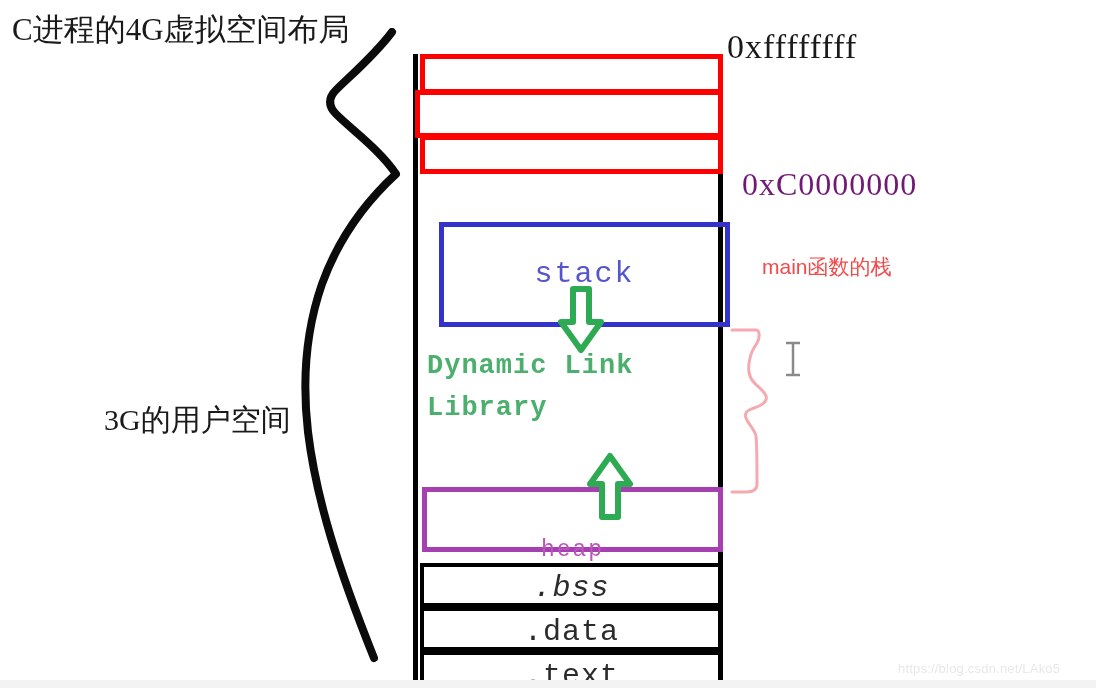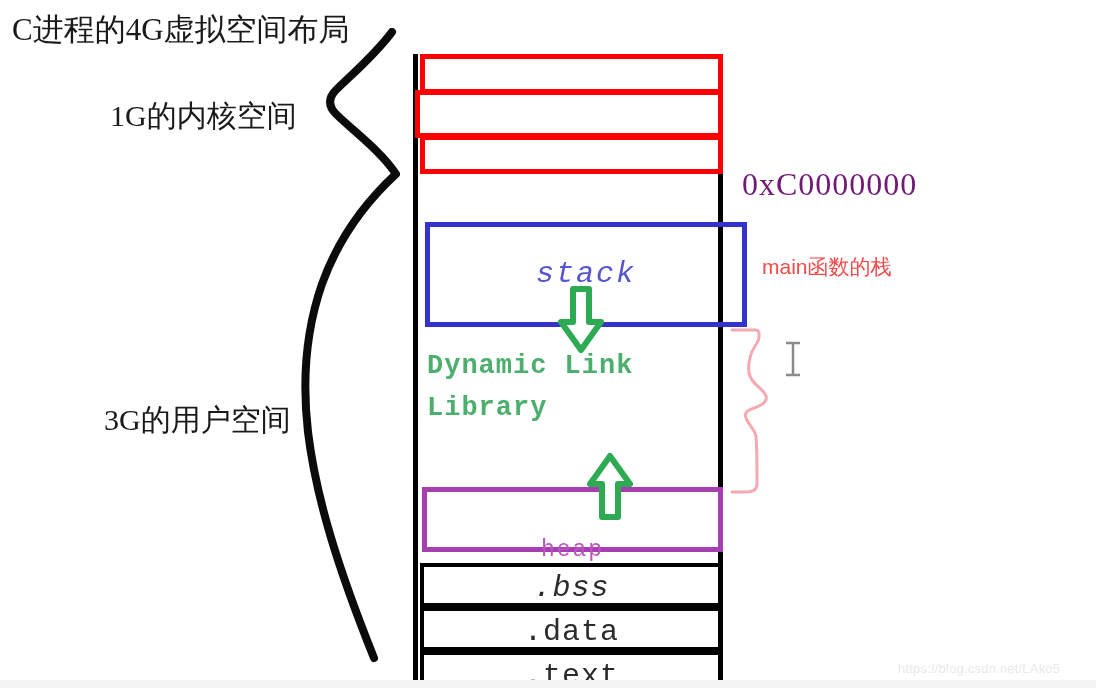--- a/index.html
+++ b/index.html
@@ -66,23 +66,22 @@
   }
 
   
   .red-box { border: 5px solid #ff0000; }
   #kbox1 { left: 7px; top: 4px;   width: 303px; height: 40px; }
   #kbox2 { left: 2px; top: 40px;  width: 308px; height: 48px; }
   #kbox3 { left: 7px; top: 85px;  width: 303px; height: 39px; }
 
   
   #stack-box {
-    left: 12px; top: 172px; width: 322px; height: 105px;
+    left: 26px; top: 172px; width: 291px; height: 105px;
     border: 5px solid #3333cc;
-    font-style: italic;
   }
   #stack-box .mbox-label {
     top: 32px;
     font-size: 30px;
     color: #5555cc;
     letter-spacing: 2px;
   }
 
   
   #dll-text {
@@ -184,21 +183,20 @@
     background: #f3f3f3;
   }
 </style>
 </head>
 <body>
 
 <div id="canvas">
 
   <div class="abs cn-label" id="title-label">C进程的4G虚拟空间布局</div>
 
-  <div class="abs cn-label" id="kernel-label">1G的内核空间</div>
 
   <div class="abs cn-label" id="user-label">3G的用户空间</div>
 
   <svg class="abs" id="brace-svg" width="120" height="660" viewBox="0 0 120 660">
     <path d="M 92,4
              C 74,28 50,48 36,62
              C 28,70 28,78 36,86
              C 52,102 80,122 96,146
              C 70,170 40,206 22,256
              C 6,302 2,352 8,404
@@ -239,20 +237,21 @@
   </div>
 
   <svg class="abs" id="arrow-down" width="48" height="68" viewBox="0 0 48 68">
     <path d="M 16,3 L 32,3 L 32,36 L 44,36 L 24,64 L 4,36 L 16,36 Z" fill="#ffffff" stroke="#2eaa52" stroke-width="6" stroke-linejoin="round"></path>
   </svg>
 
   <svg class="abs" id="arrow-up" width="48" height="68" viewBox="0 0 48 68">
     <path d="M 24,4 L 44,32 L 32,32 L 32,65 L 16,65 L 16,32 L 4,32 Z" fill="#ffffff" stroke="#2eaa52" stroke-width="6" stroke-linejoin="round"></path>
   </svg>
 
+  <div class="abs" id="addr-top">0xffffffff</div>
 
   <div class="abs" id="addr-mid">0xC0000000</div>
 
   <div class="abs" id="main-stack-note">main函数的栈</div>
 
   <div class="abs" id="addr-bottom">0x08048000</div>
 
   <svg class="abs" id="pink-brace" width="50" height="170" viewBox="0 0 50 170">
     <path d="M 2,4
              L 26,4

